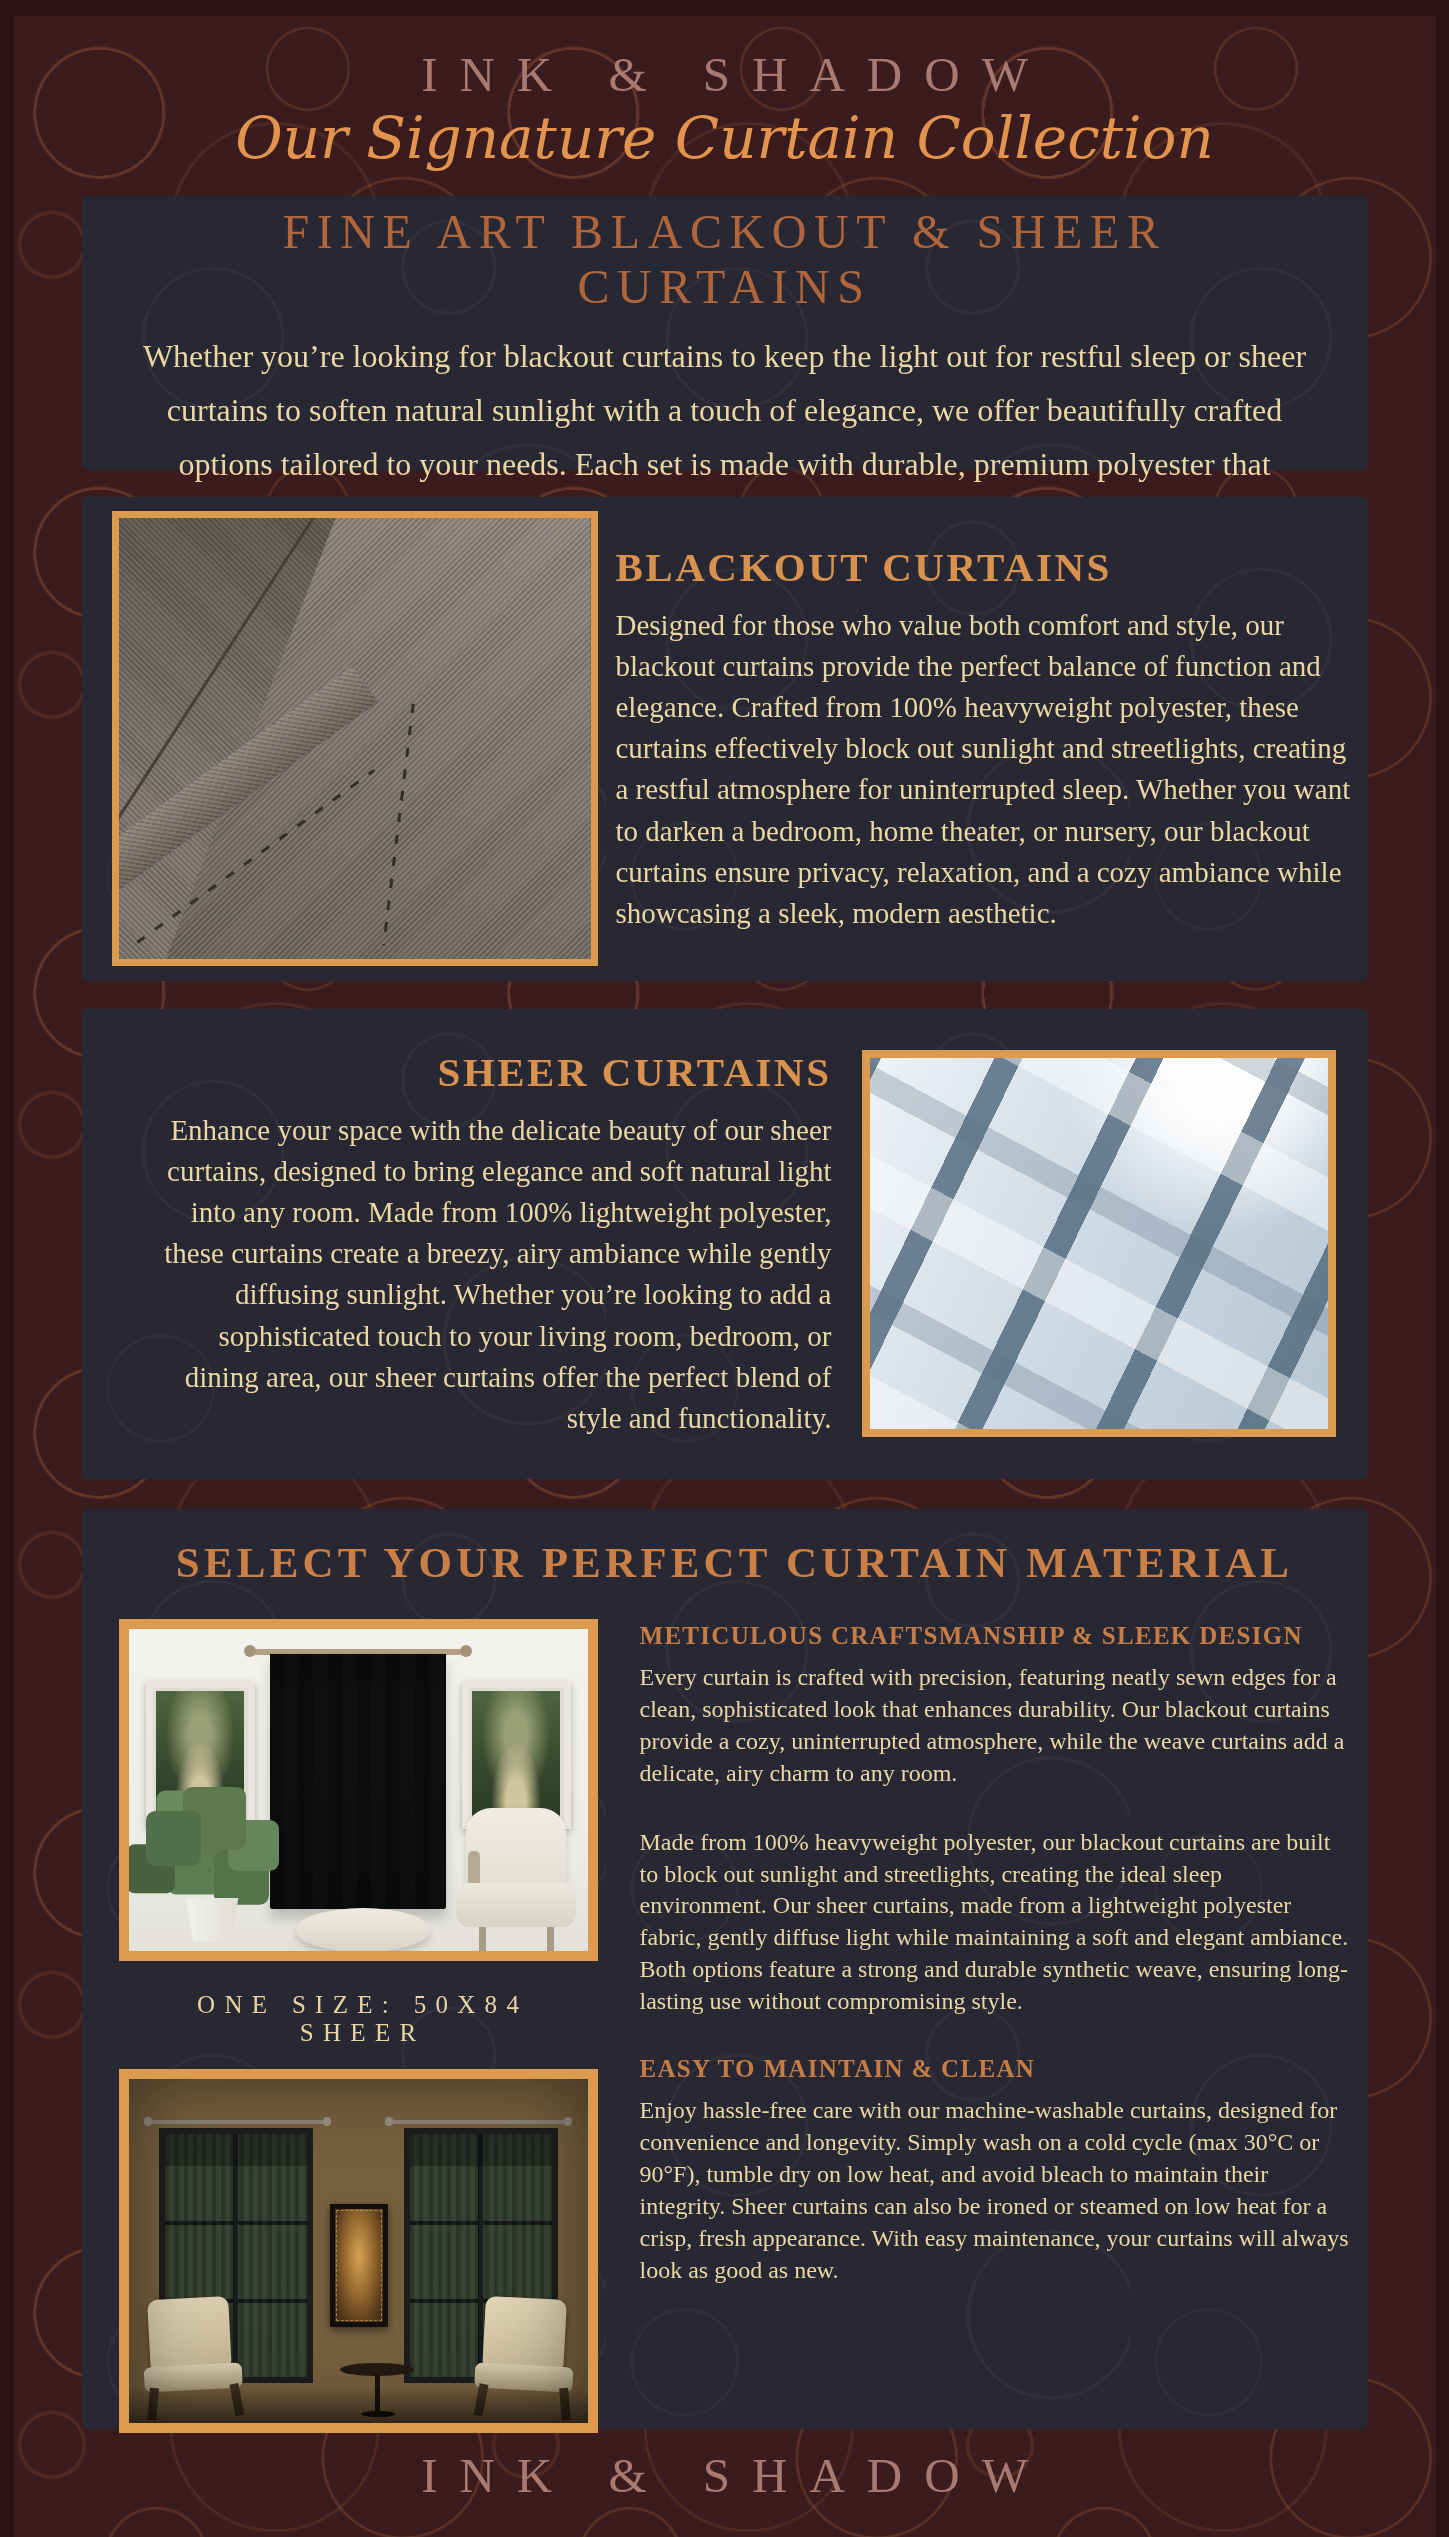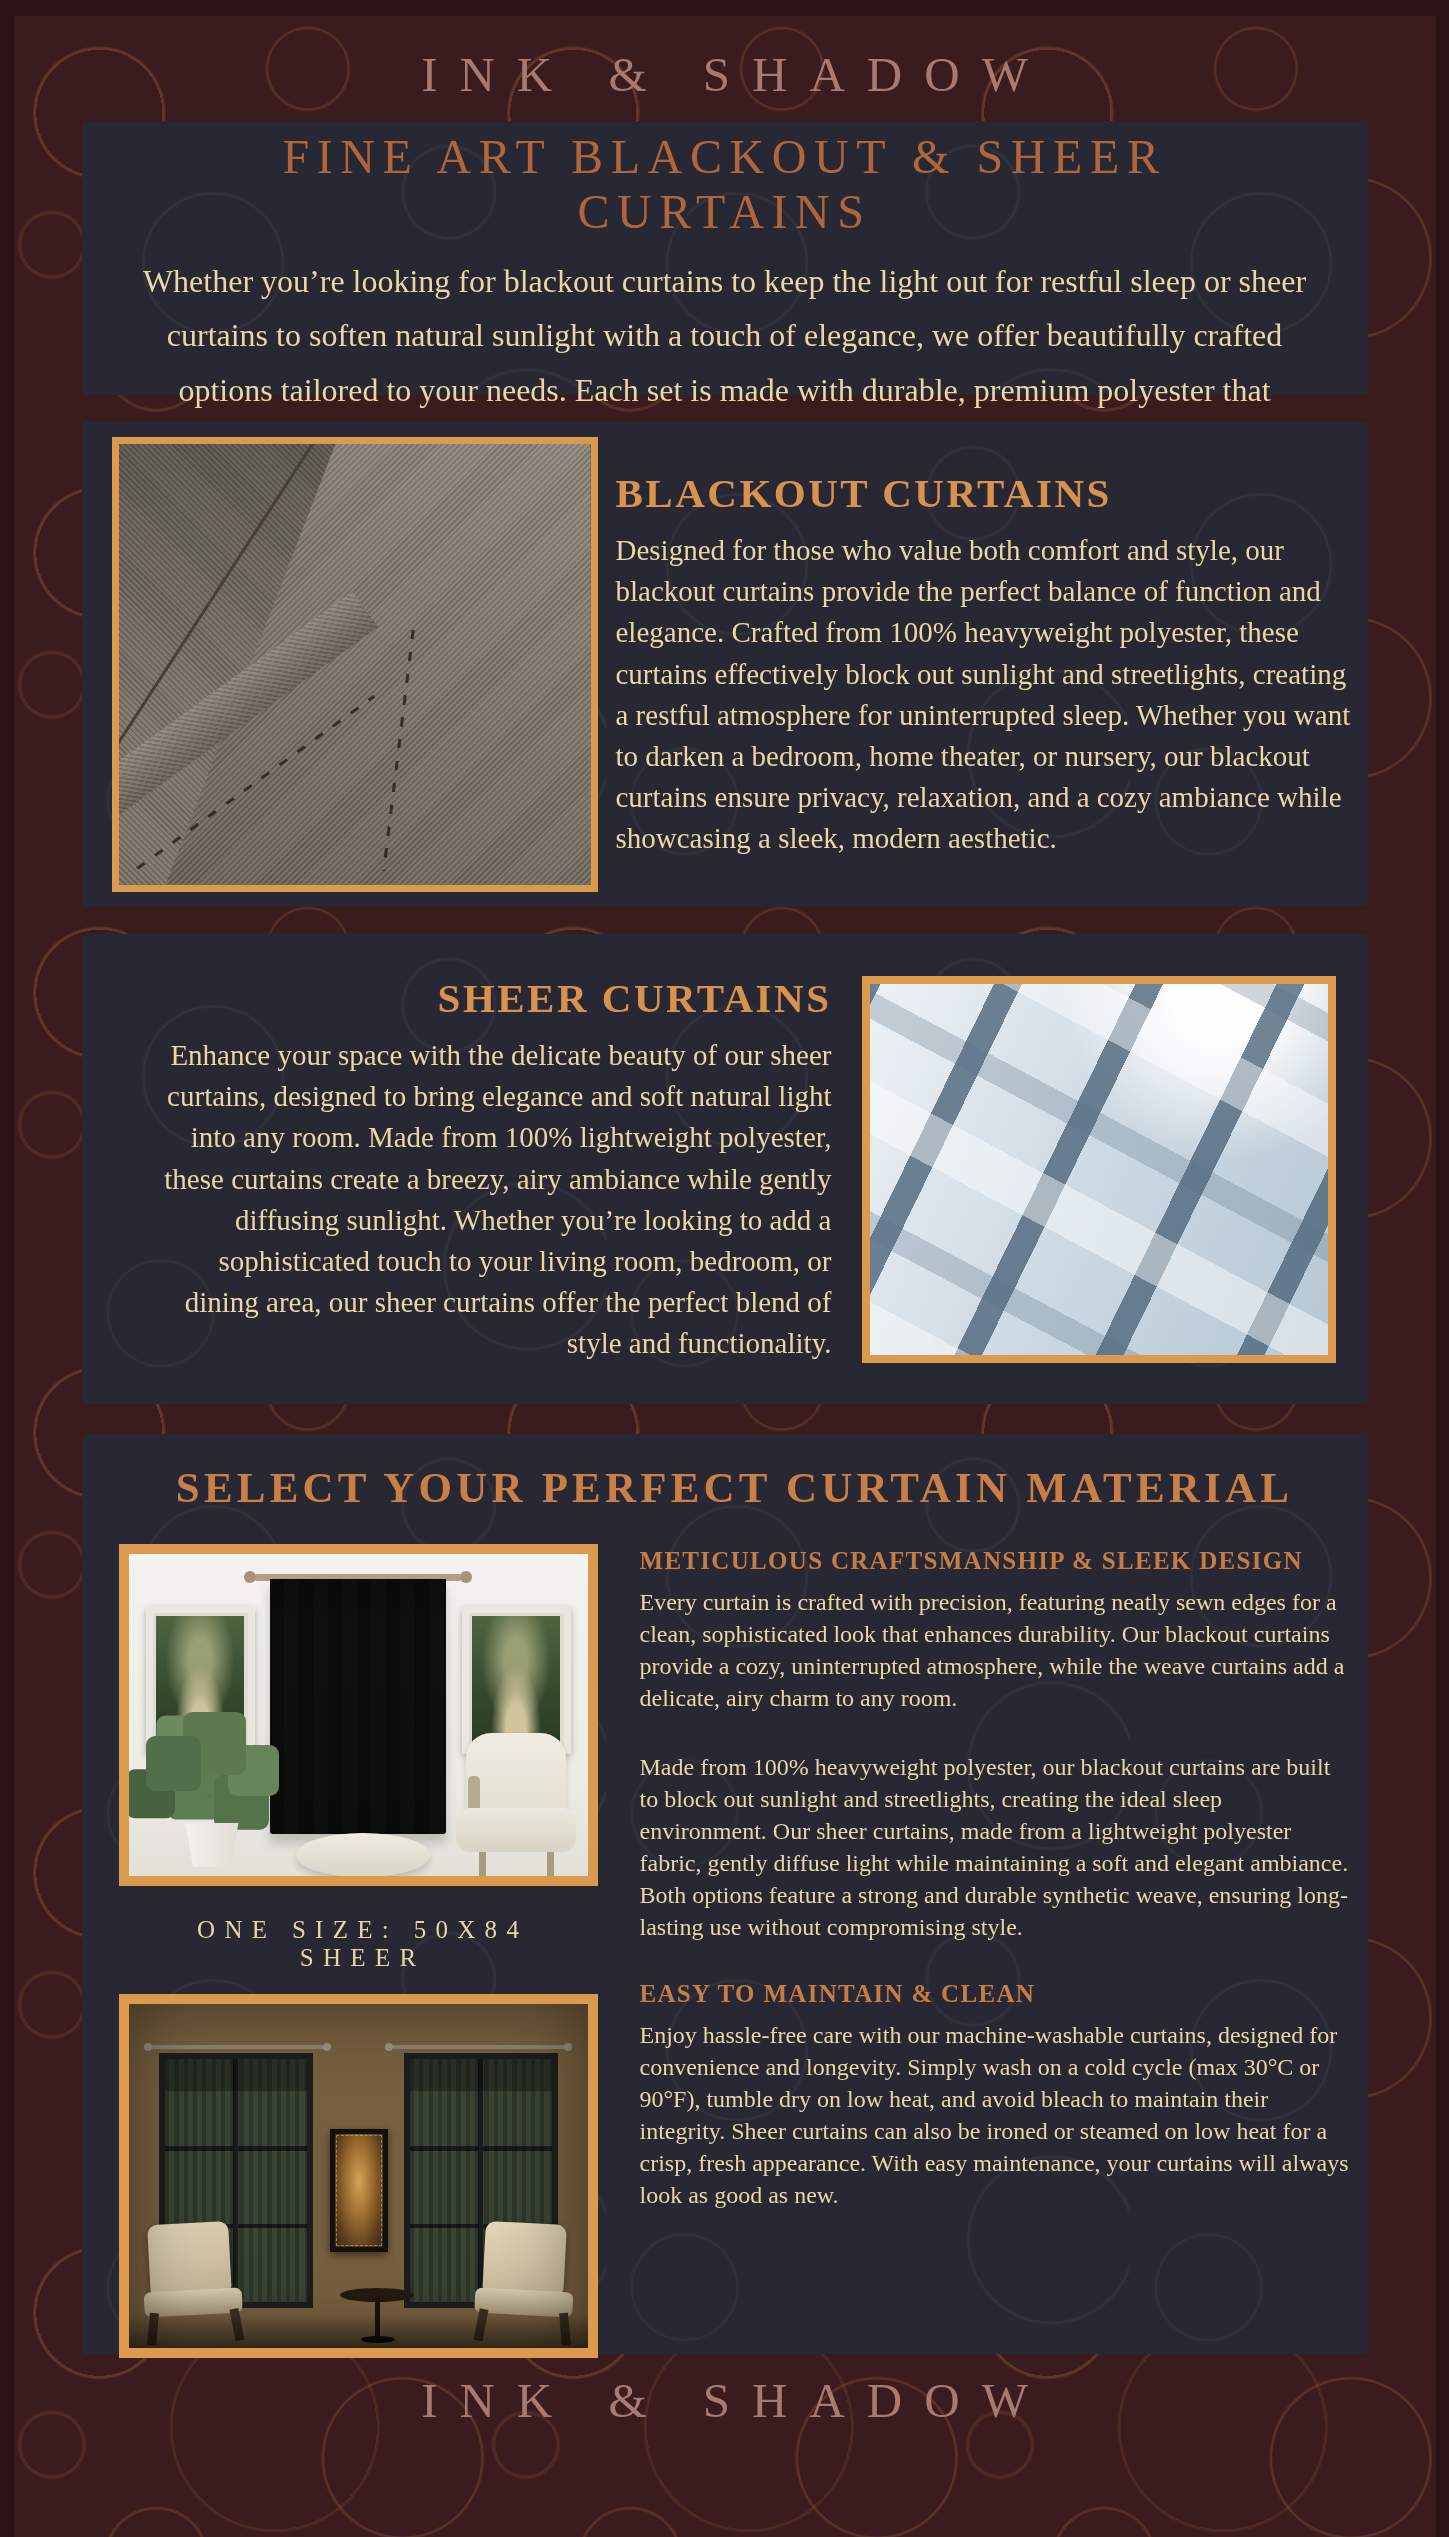--- a/index.html
+++ b/index.html
@@ -174,20 +174,21 @@
   .r2-table-base{left:232px;top:332px;width:34px;height:6.8px;border-radius:50%;background:#16100a;}
   .r2-floor{left:0;bottom:0;width:100%;height:10%;background:linear-gradient(180deg,rgba(0,0,0,0),rgba(0,0,0,.45));}
 </style>
 </head>
 <body>
 
 <div class="page">
 
   <div class="header">
     <div class="brand">INK &amp; SHADOW</div>
+    <div class="tagline">Our Signature Curtain Collection</div>
   </div>
 
   <section class="panel intro">
     <h1 class="intro-title">FINE ART BLACKOUT &amp; SHEER CURTAINS</h1>
     <p class="intro-body">Whether you’re looking for blackout curtains to keep the light out for restful sleep or sheer curtains to soften natural sunlight with a touch of elegance, we offer beautifully crafted options tailored to your needs. Each set is made with durable, premium polyester that retains its shape and vibrancy over time, ensuring your windows are always adorned with timeless beauty.</p>
   </section>
 
   <section class="panel blackout">
     <div class="photo blackout-photo">
       <div class="fab-base"></div>

